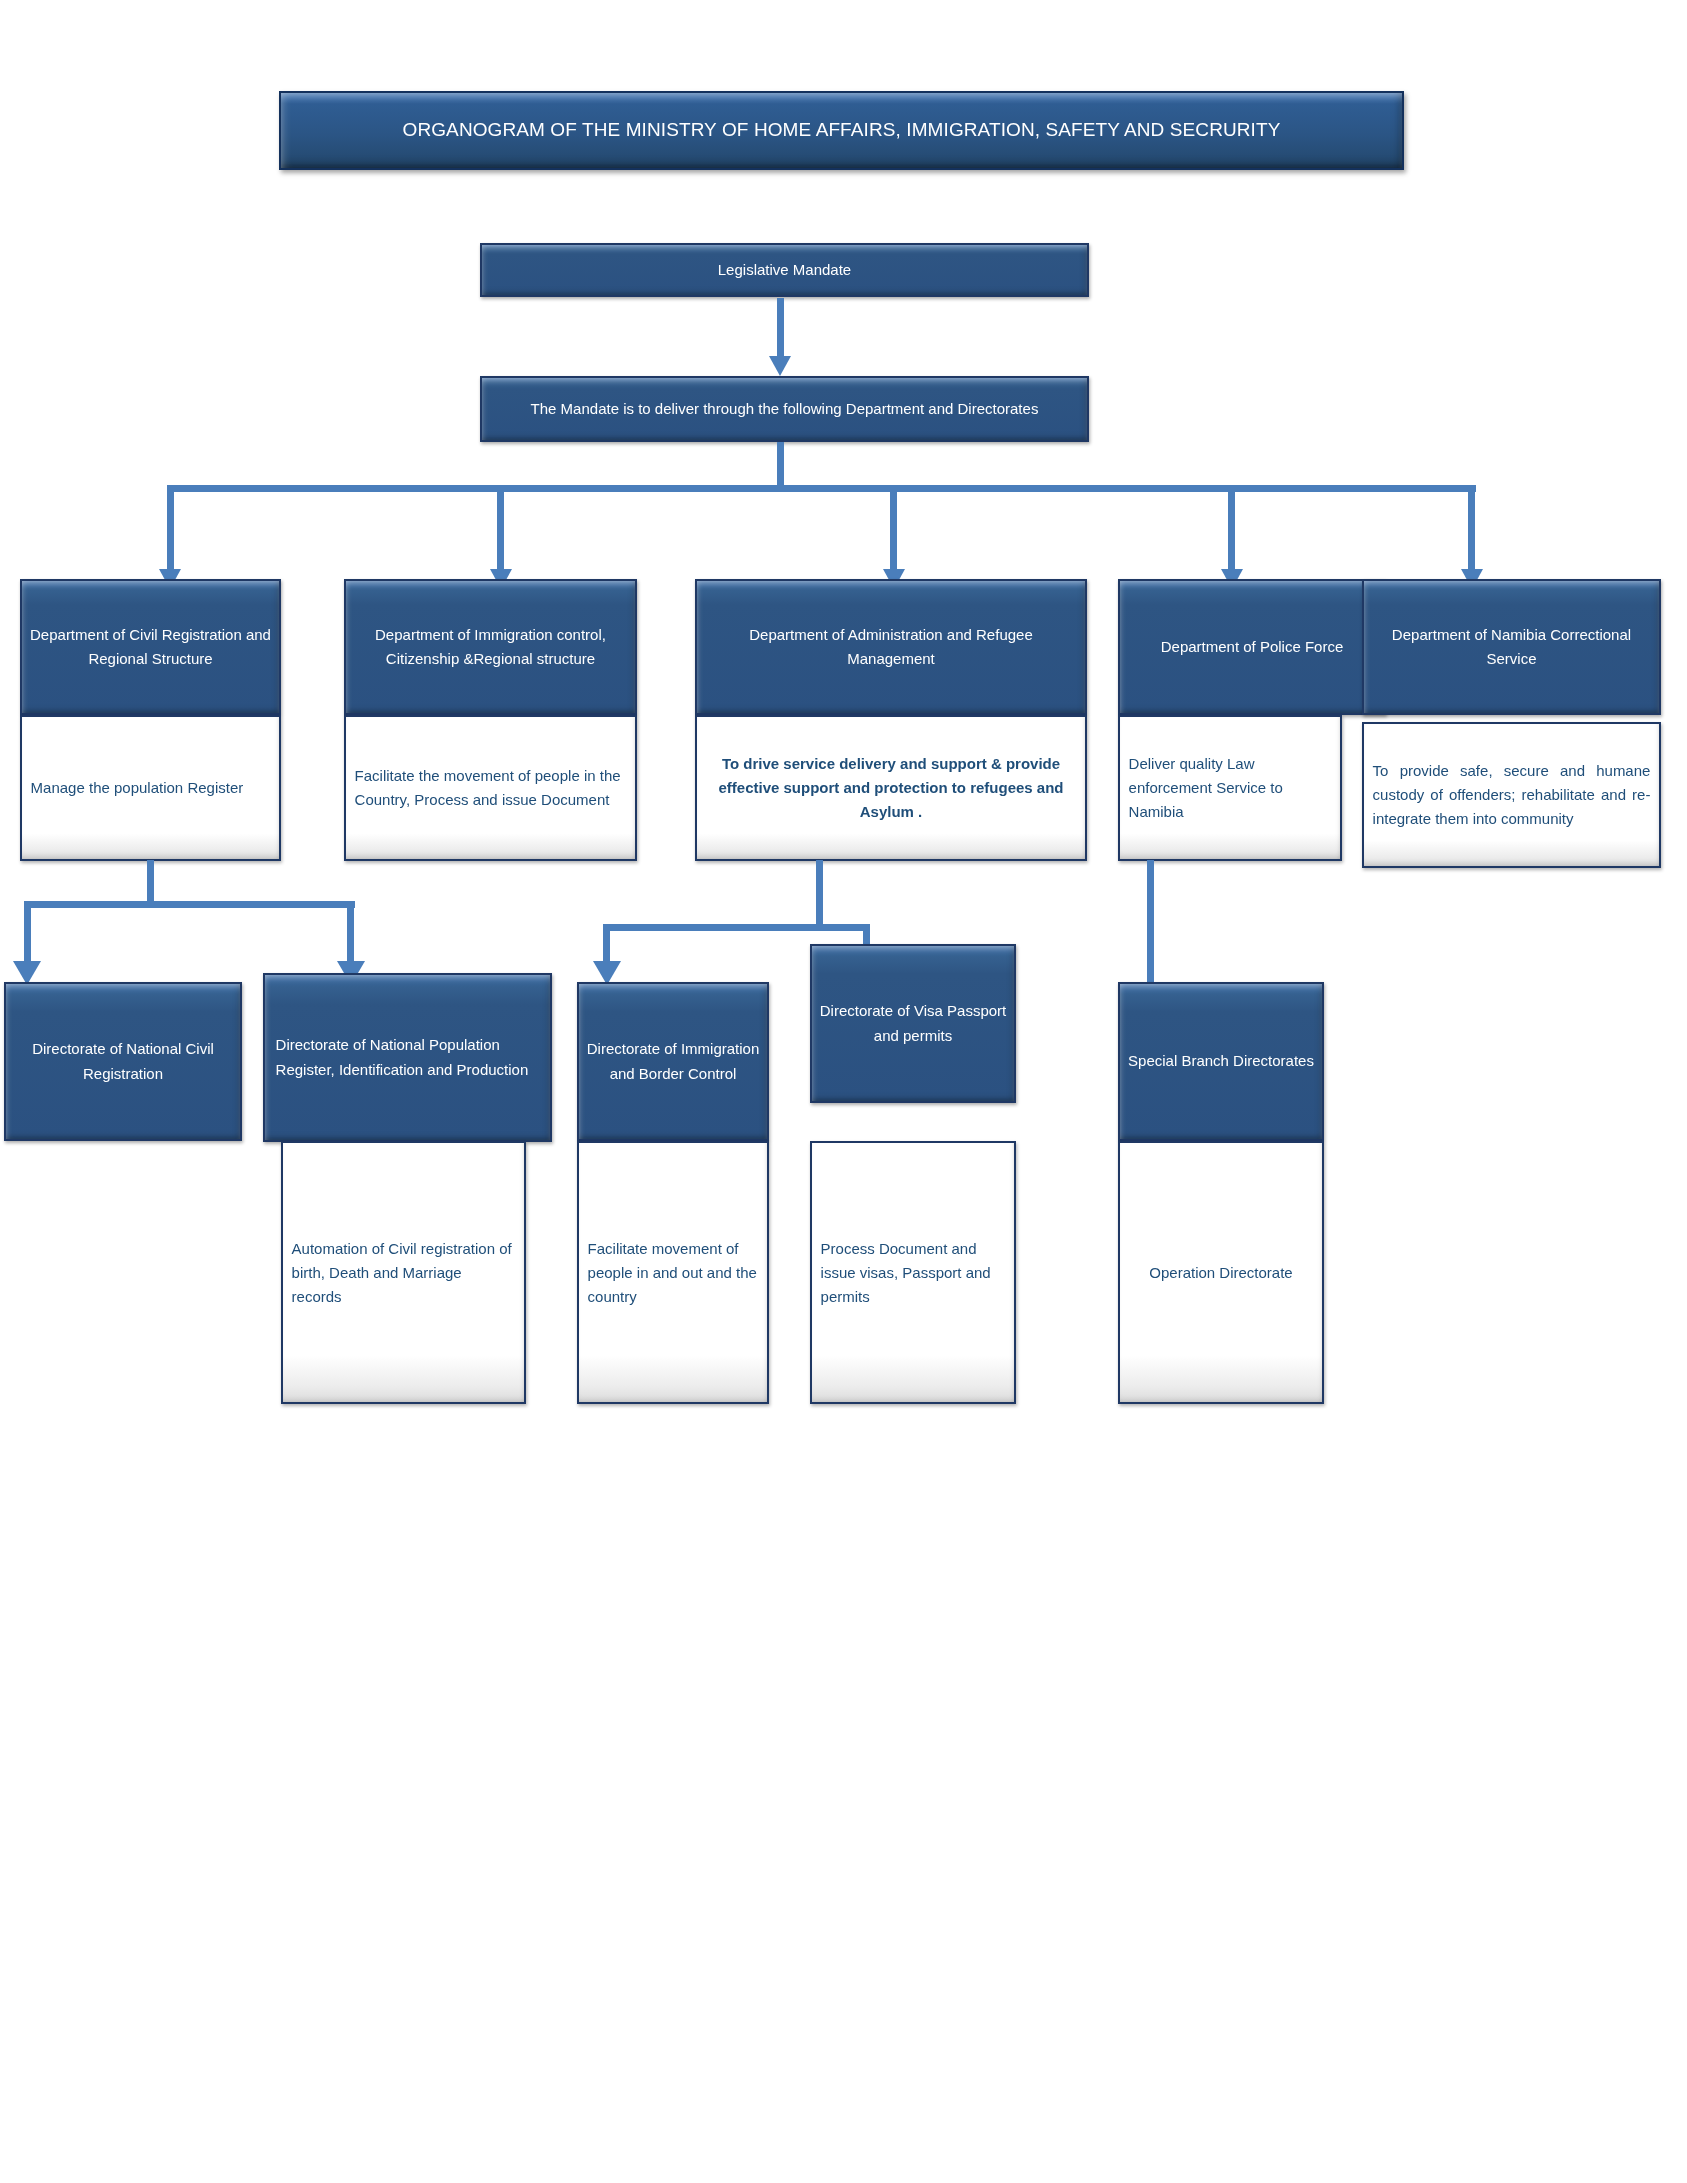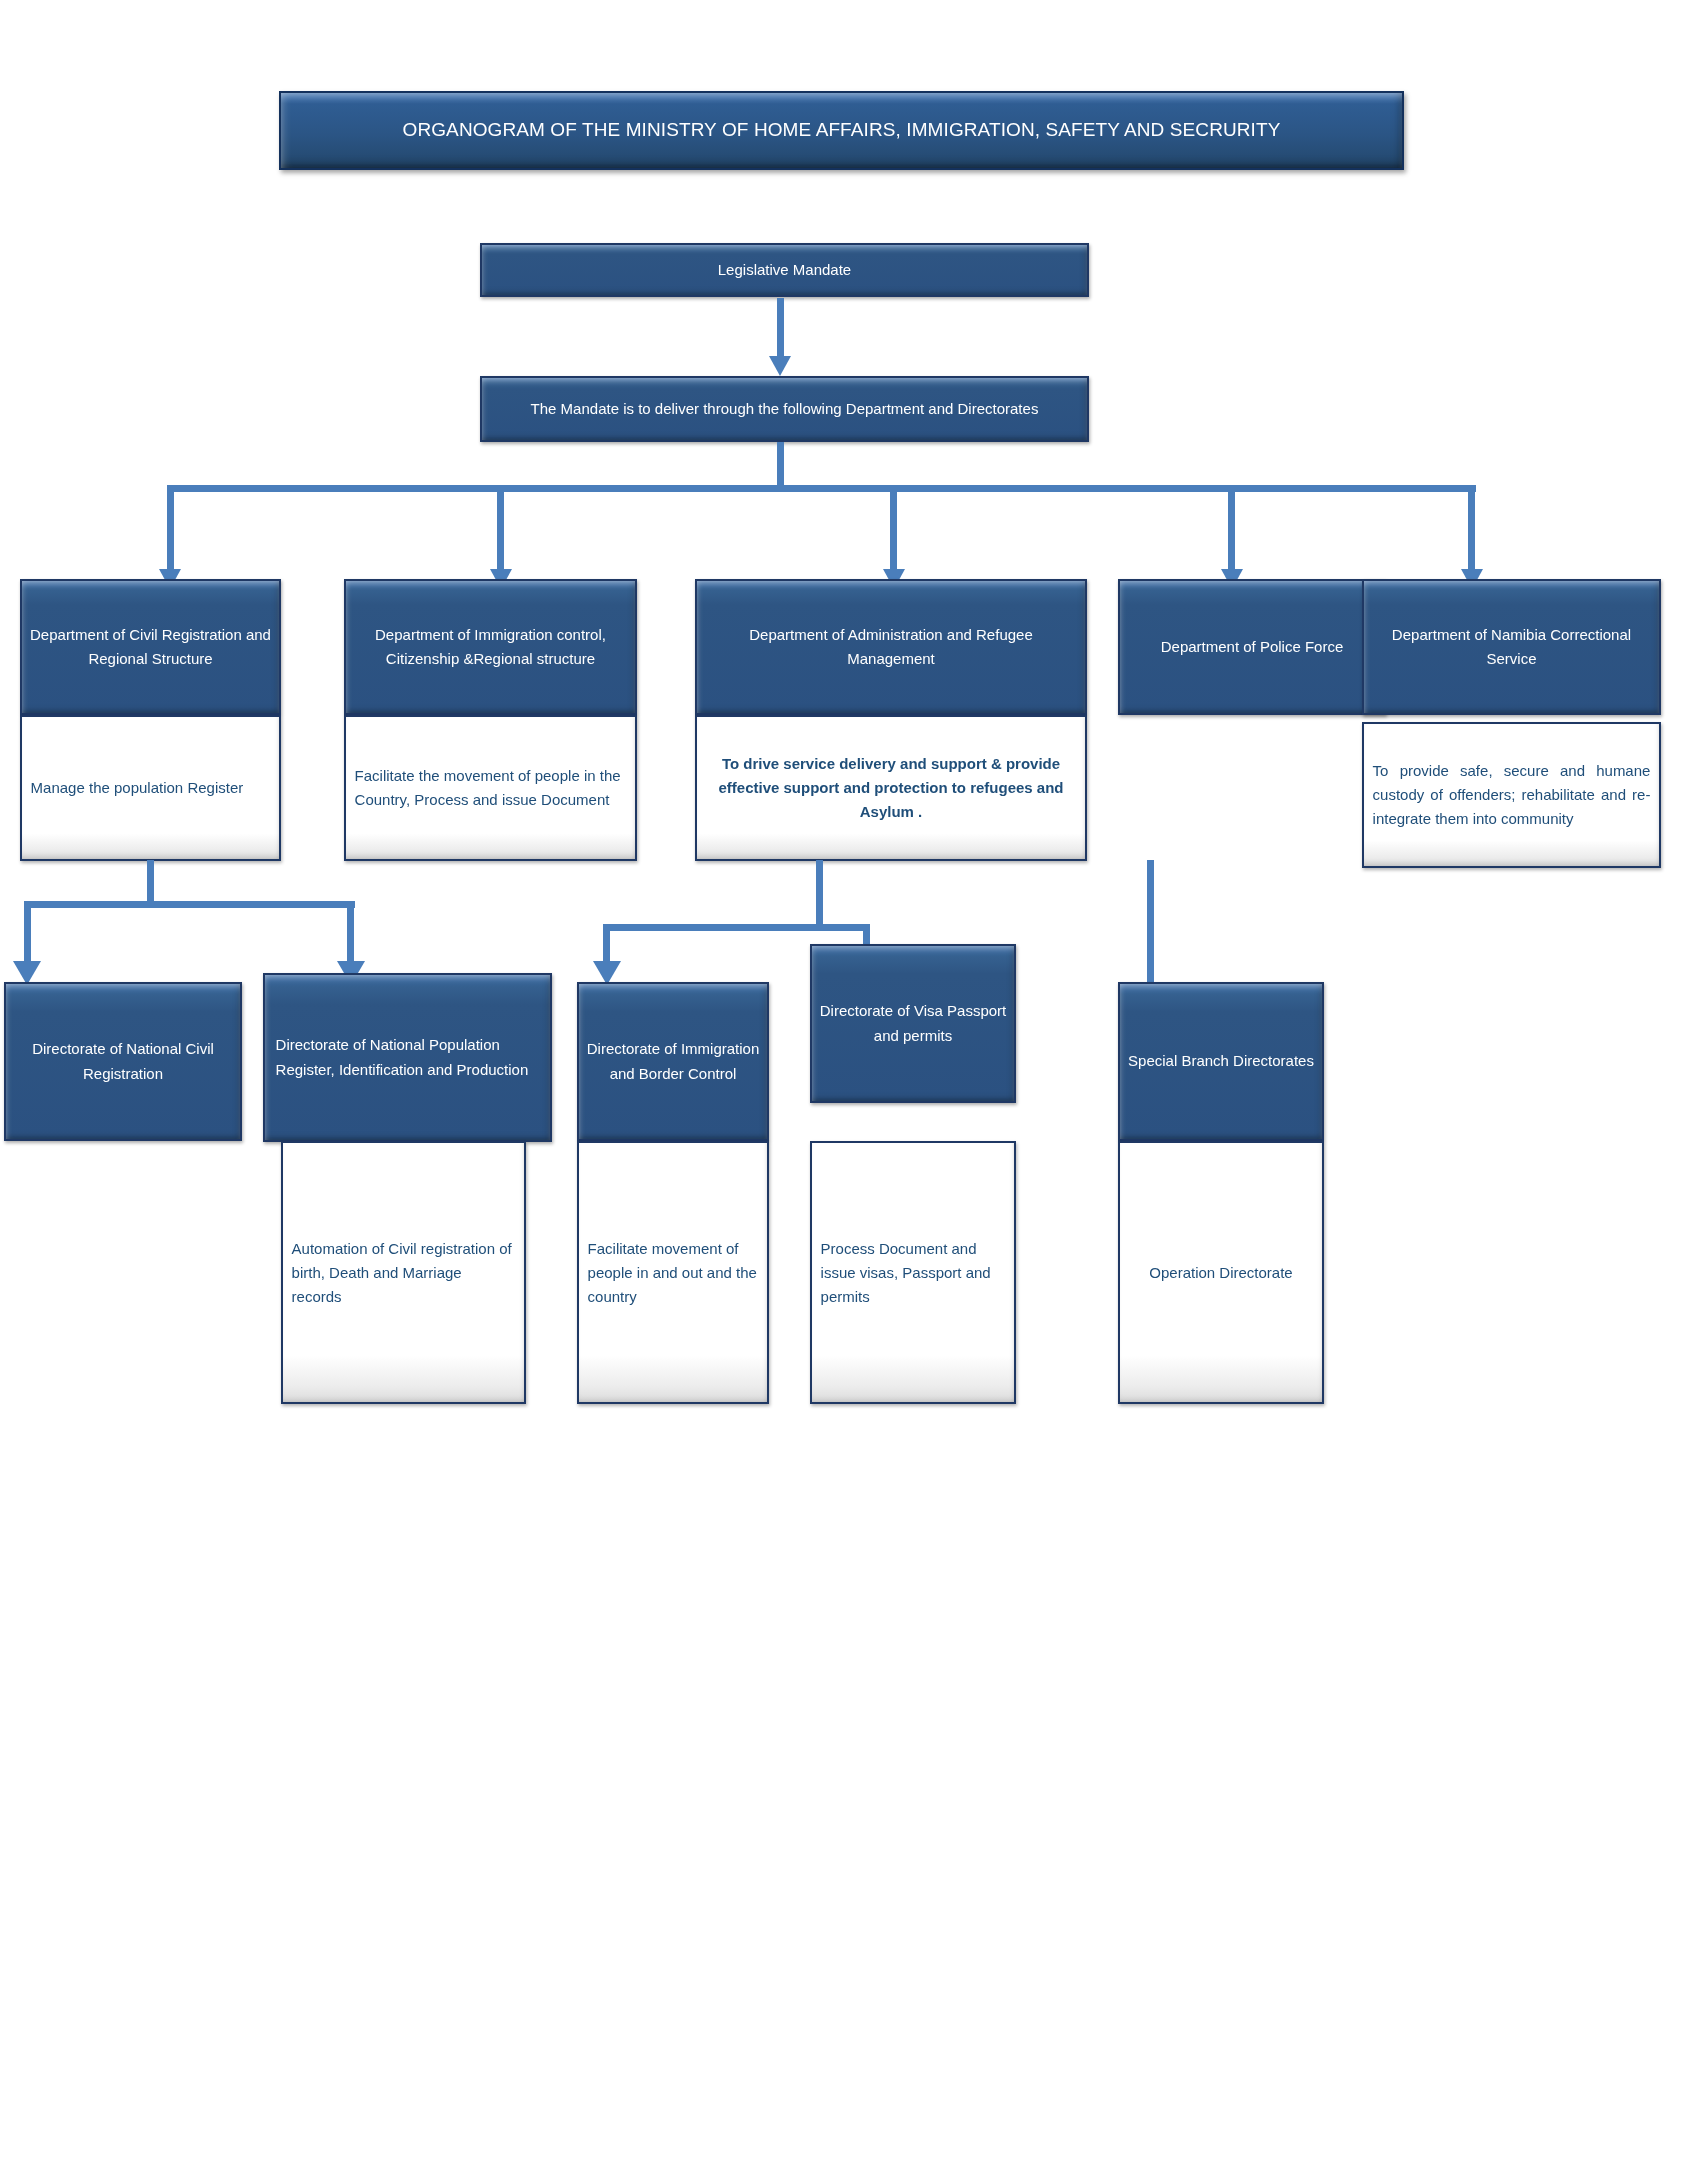--- a/index.html
+++ b/index.html
@@ -152,20 +152,23 @@
   <div class="box" style="left:695px; top:579px; width:392px; height:136px;">
     <span class="txt" style="font-size:15px;">Department of Administration and Refugee Management</span>
   </div>
   <div class="wbox" style="left:695px; top:715px; width:392px; height:146px;font-weight:bold;">
     <span class="txt" style="font-size:15px; text-align:center;">To drive service delivery and support &amp; provide effective support and protection to refugees and Asylum .</span>
   </div>
 
   <div class="box" style="left:1118px; top:579px; width:268px; height:136px;">
     <span class="txt" style="font-size:15px;">Department of Police Force</span>
   </div>
+  <div class="wbox" style="left:1118px; top:715px; width:224px; height:146px;">
+    <span class="txt" style="font-size:15px;">Deliver quality Law enforcement Service to Namibia</span>
+  </div>
 
   <div class="box" style="left:1362px; top:579px; width:299px; height:136px;">
     <span class="txt" style="font-size:15px;">Department of Namibia Correctional Service</span>
   </div>
   <div class="wbox" style="left:1362px; top:722px; width:299px; height:146px;">
     <span class="txt" style="font-size:15px; text-align:justify;">To provide safe, secure and humane custody of offenders; rehabilitate and re-integrate them into community</span>
   </div>
 
   <div class="vline" style="left:147px; top:860px; width:7.3px; height:46px;"></div>
   <div class="hline" style="left:24px; top:901px; width:331px; height:7.3px;"></div>

